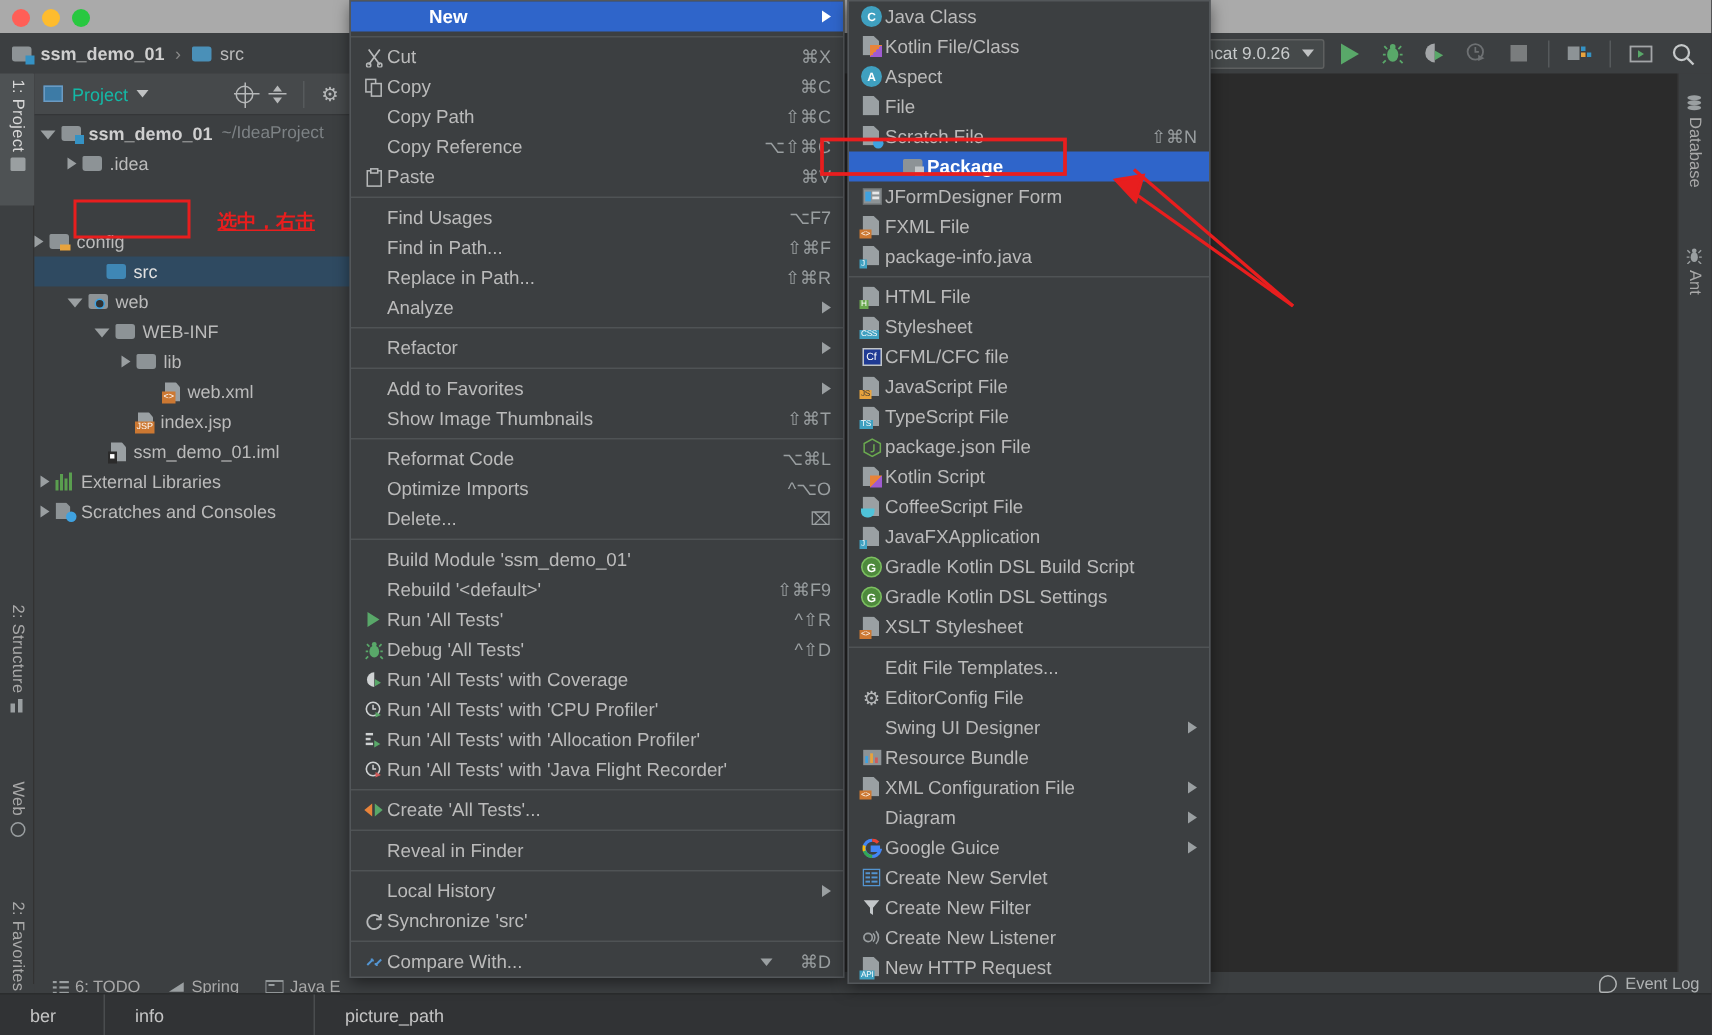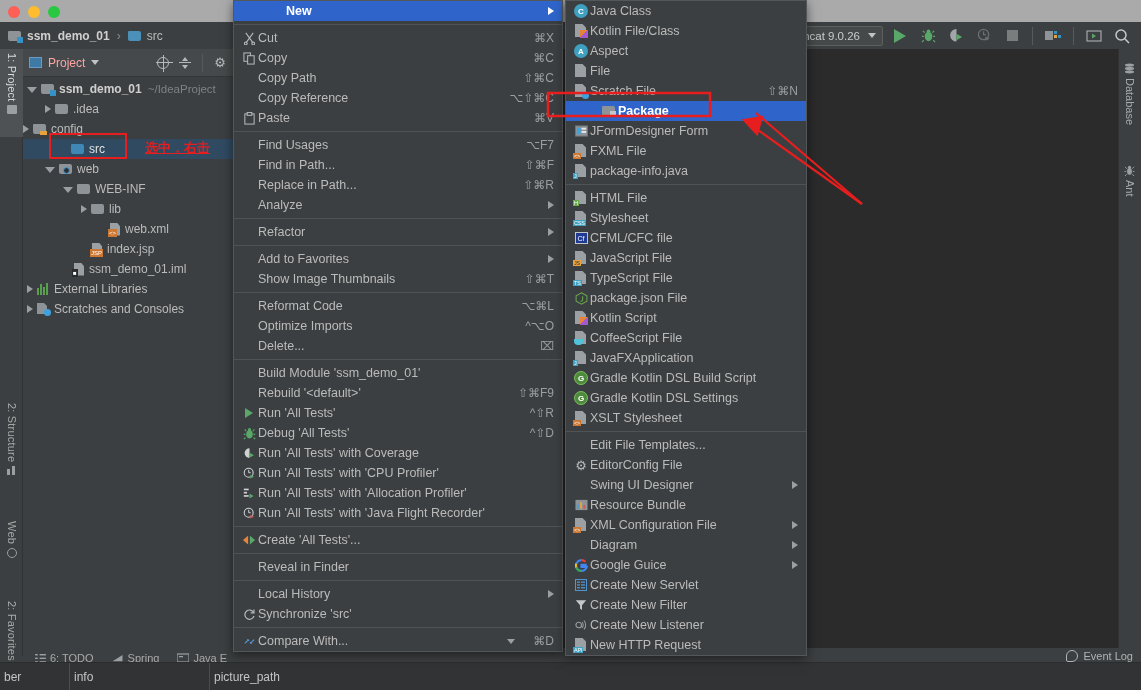--- a/index.html
+++ b/index.html
@@ -103,21 +103,21 @@
 
   
   .projwin {
     position: absolute; left: 23px; top: 49px; width: 212px; height: 607px;
     background: #3c3f41; border-right: 1px solid #323232;
   }
   .projheader {
     height: 28px; background: #46494b; display: flex; align-items: center;
     padding: 0 6px; gap: 6px; border-bottom: 1px solid #343638;
   }
-  .proj-title { font-size: 12px; color: #fca5a5; }
+  .proj-title { font-size: 12px; color: #14b8a6; }
   .ic-winlabel { width: 13px; height: 11px; border: 1.6px solid #6b9bc3; background: #3d7ba6; }
   .hdr-spacer { flex: 1 1 auto; }
   .hdr-ic { width: 16px; height: 16px; display: flex; align-items: center; justify-content: center; }
   .ic-target { width: 12px; height: 12px; border: 1.4px solid #b6b8b9; border-radius: 50%; position: relative; }
   .ic-target::before { content:""; position:absolute; left:-2.5px; top:4.6px; width:17px; height:1.4px; background:#b6b8b9; }
   .ic-target::after { content:""; position:absolute; top:-2.5px; left:4.6px; height:17px; width:1.4px; background:#b6b8b9; }
   .ic-collapse { width: 12px; height: 12px; position: relative; }
   .ic-collapse::before { content:""; position:absolute; left:0; top:5px; width:12px; height:1.4px; background:#b6b8b9; }
   .ic-collapse i { position: absolute; left: 3px; border-left: 3px solid transparent; border-right: 3px solid transparent; }
   .ic-collapse i.up { top: 0; border-bottom: 4px solid #b6b8b9; }
@@ -172,21 +172,21 @@
     padding-left: 12px; font-size: 11px; color: #a9a9a9;
   }
   .btab { display: flex; align-items: center; gap: 4px; }
 
   
   .dbstrip {
     position: absolute; left: 0; top: 662px; width: 1141px; height: 28px;
     background: #313335; border-top: 1px solid #2a2c2d;
     display: flex; align-items: center; font-size: 12px; color: #c5c5c5;
   }
-  .dbcell { padding: 0 4px; height: 28px; display: flex; align-items: center; border-right: 1px solid #4a4d4f; }
+  .dbcell { padding: 0 20px; height: 28px; display: flex; align-items: center; border-right: 1px solid #4a4d4f; }
 
   
   .statusright {
     position: absolute; right: 8px; top: 650px; display: flex; align-items: center; gap: 5px;
     font-size: 11px; color: #b0b3b4;
   }
   .ic-balloon { width: 12px; height: 12px; border: 1.5px solid #b0b3b4; border-radius: 50% 50% 50% 2px; }
   .watermark {
     position: absolute; right: 10px; top: 698px; font-size: 12px; color: #dddddd;
     font-family: "Liberation Sans", sans-serif;
@@ -384,21 +384,21 @@
         <span class="tlabel bold">ssm_demo_01</span>
         <span class="tpath">~/IdeaProject</span>
       </div>
 
       <div class="trow" style="padding-left:22px;">
         <span class="arrow"></span>
         <span class="ic-f grey"></span>
         <span class="tlabel">.idea</span>
       </div>
 
-      <div class="trow" style="">
+      <div class="trow" style="margin-top:32px;">
         <span class="arrow"></span>
         <span class="ic-f grey cfg"></span>
         <span class="tlabel">config</span>
       </div>
 
       <div class="trow sel" style="padding-left:22px;">
         <span class="arrow none"></span>
         <span class="ic-f blue" style="margin-left:16px;"></span>
         <span class="tlabel" style="color:#e0e0e0;">src</span>
       </div>

